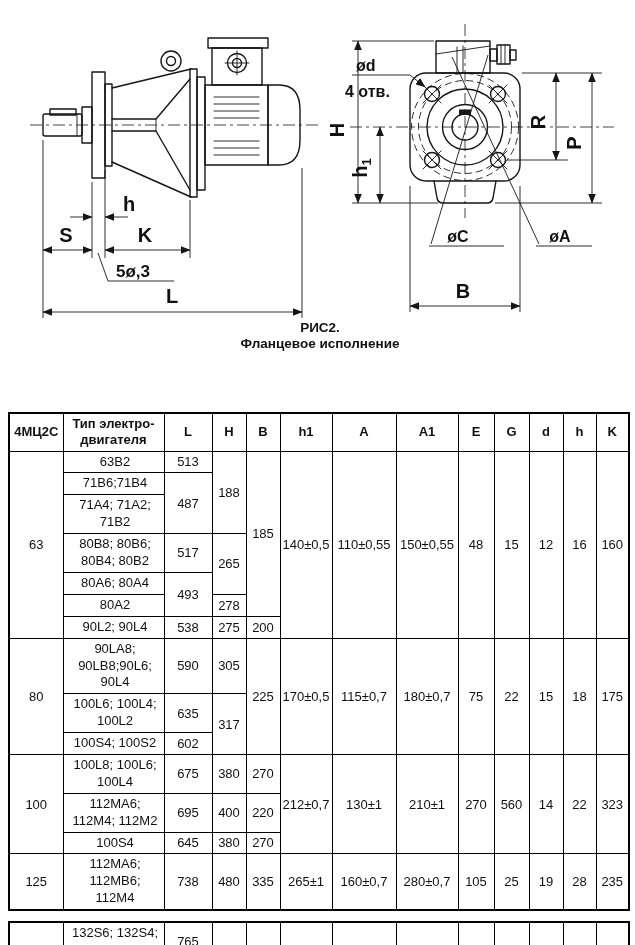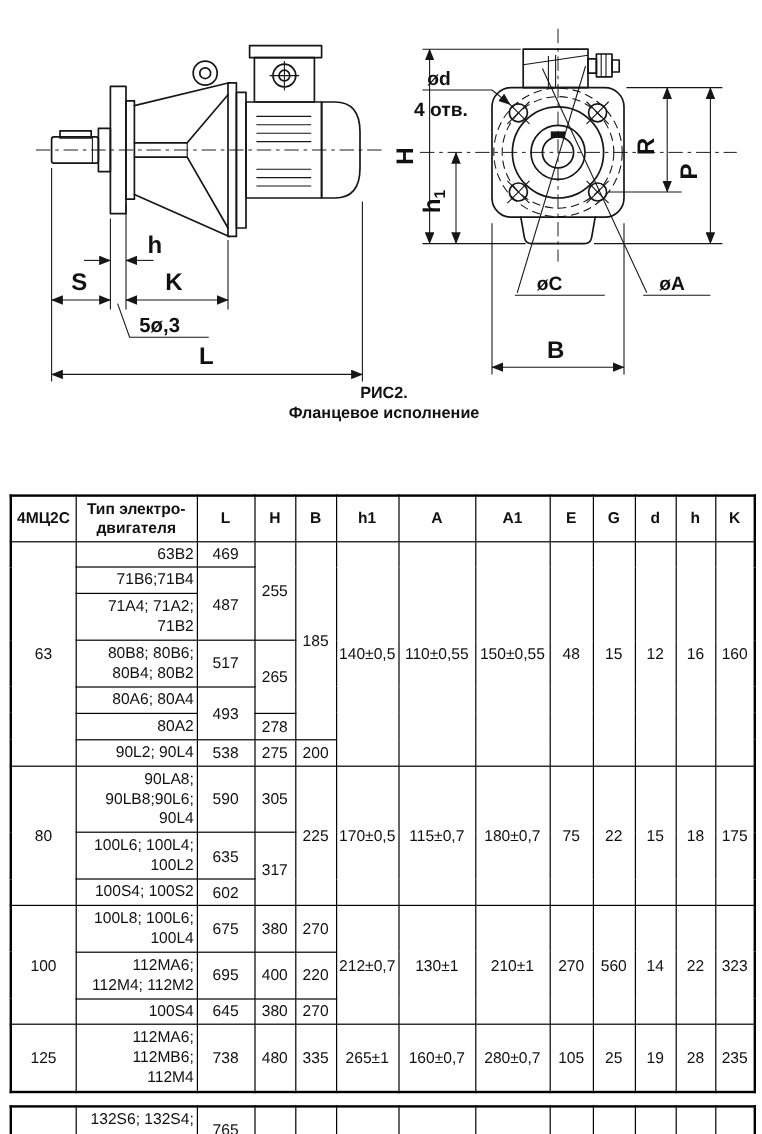--- a/index.html
+++ b/index.html
@@ -12,21 +12,21 @@
   .dl{fill:none;stroke:#161616;stroke-width:0.9;}
   .cl{fill:none;stroke:#161616;stroke-width:0.8;stroke-dasharray:12 4 3 4;}
   .dash{fill:none;stroke:#161616;stroke-width:0.9;stroke-dasharray:7 4;}
   .dim-lg{font-size:20px;font-weight:600;}
   .dim-md{font-size:16px;font-weight:700;}
   .cap{font-size:13.5px;font-weight:700;}
   .tables{padding:12px 7px 6px 8px;}
   table.tbl{border-collapse:collapse;table-layout:fixed;width:620px;border:2px solid #000;}
   table.tbl td,table.tbl th{border:1px solid #000;font-size:13px;text-align:center;vertical-align:middle;padding:2px 2px;white-space:pre-line;overflow:hidden;}
   table.tbl th{font-weight:700;line-height:1.25;}
-  table.tbl td.typ{text-align:right;padding-left:5px;line-height:1.3;}
+  table.tbl td.typ{text-align:center;padding-left:5px;line-height:1.3;}
   table.tbl2{margin-top:10px;}
 </style>
 </head>
 <body>
 
 <div class="page">
 
   <svg class="fig" width="635" height="400" viewBox="0 0 635 400">
     <defs>
       <marker id="arw" viewBox="0 0 10 8" refX="9.5" refY="4" markerWidth="11" markerHeight="8.8" orient="auto-start-reverse">
@@ -222,22 +222,22 @@
         <th>A1</th>
         <th>E</th>
         <th>G</th>
         <th>d</th>
         <th>h</th>
         <th>K</th>
       </tr>
       <tr style="height:20px">
         <td rowspan="7">63</td>
         <td class="typ">63В2</td>
-        <td>469</td>
-        <td rowspan="3">255</td>
+        <td>513</td>
+        <td rowspan="3">188</td>
         <td rowspan="6">185</td>
         <td rowspan="7">140±0,5</td>
         <td rowspan="7">110±0,55</td>
         <td rowspan="7">150±0,55</td>
         <td rowspan="7">48</td>
         <td rowspan="7">15</td>
         <td rowspan="7">12</td>
         <td rowspan="7">16</td>
         <td rowspan="7">160</td>
       </tr>

